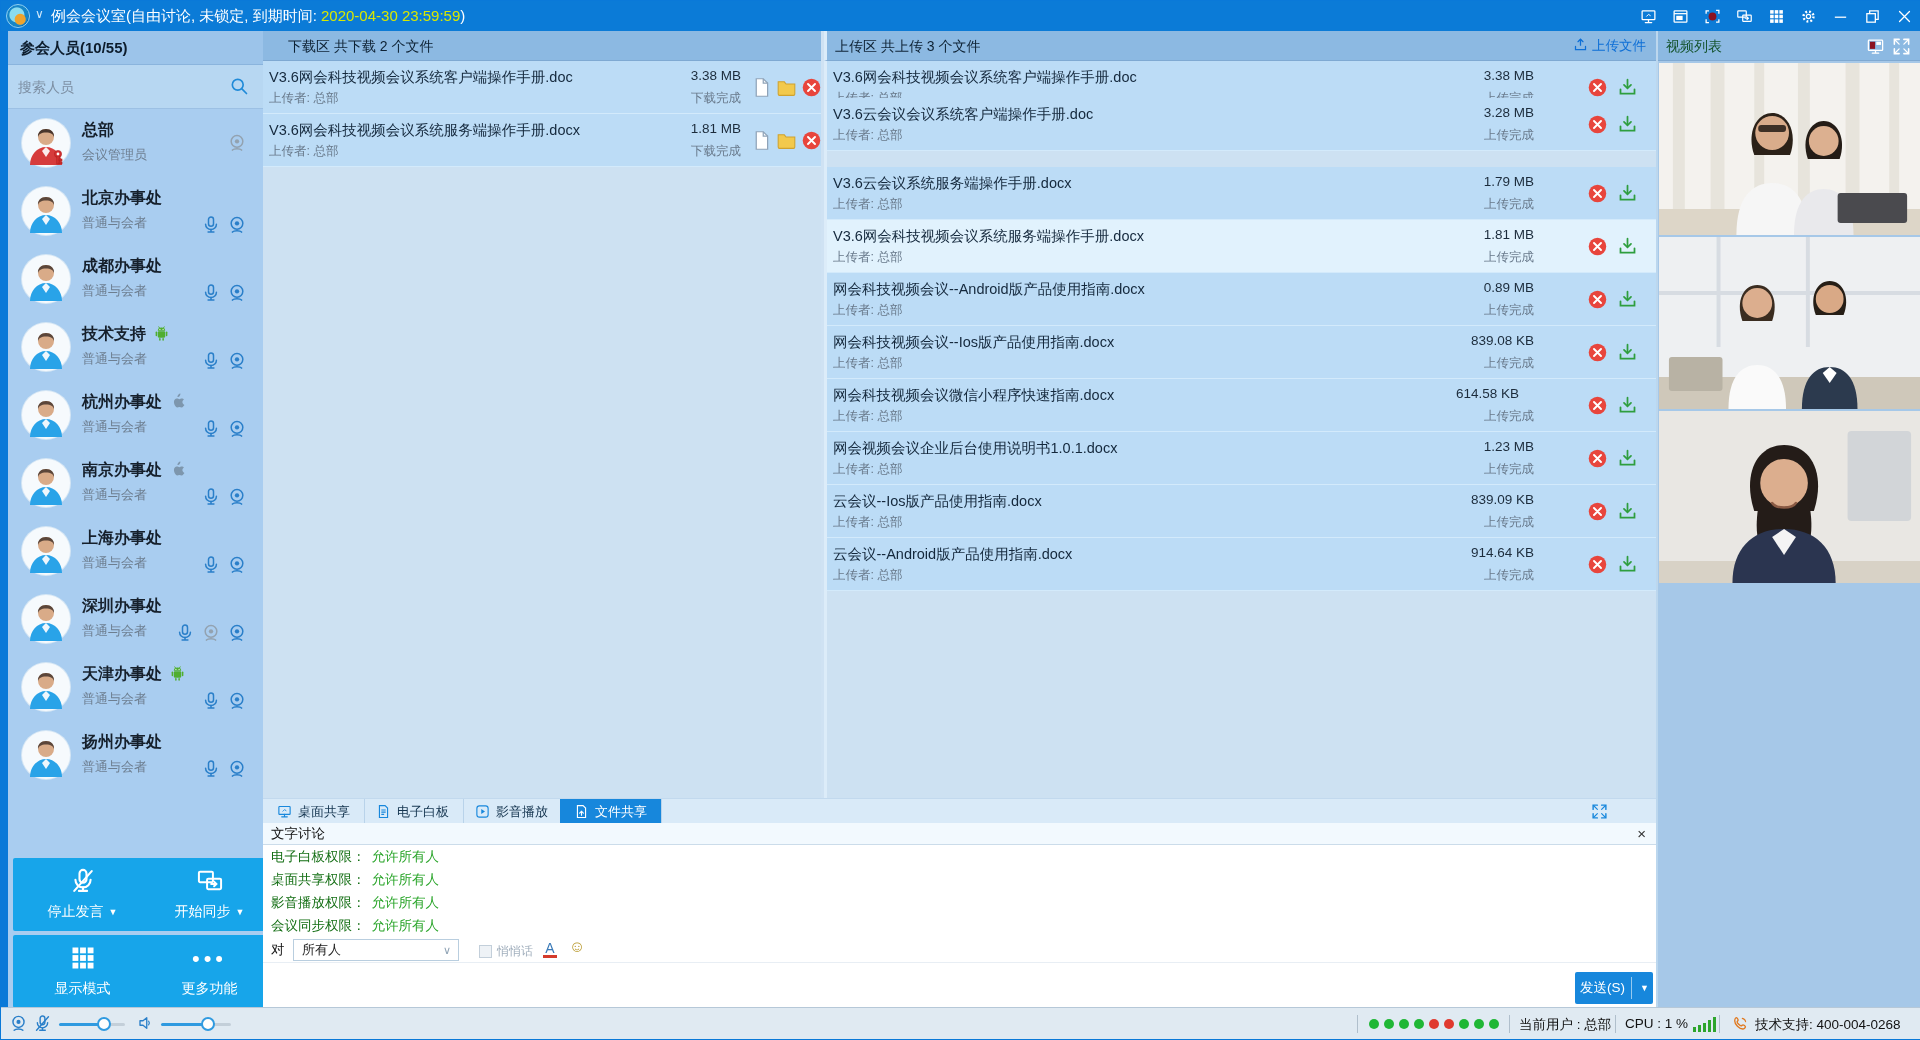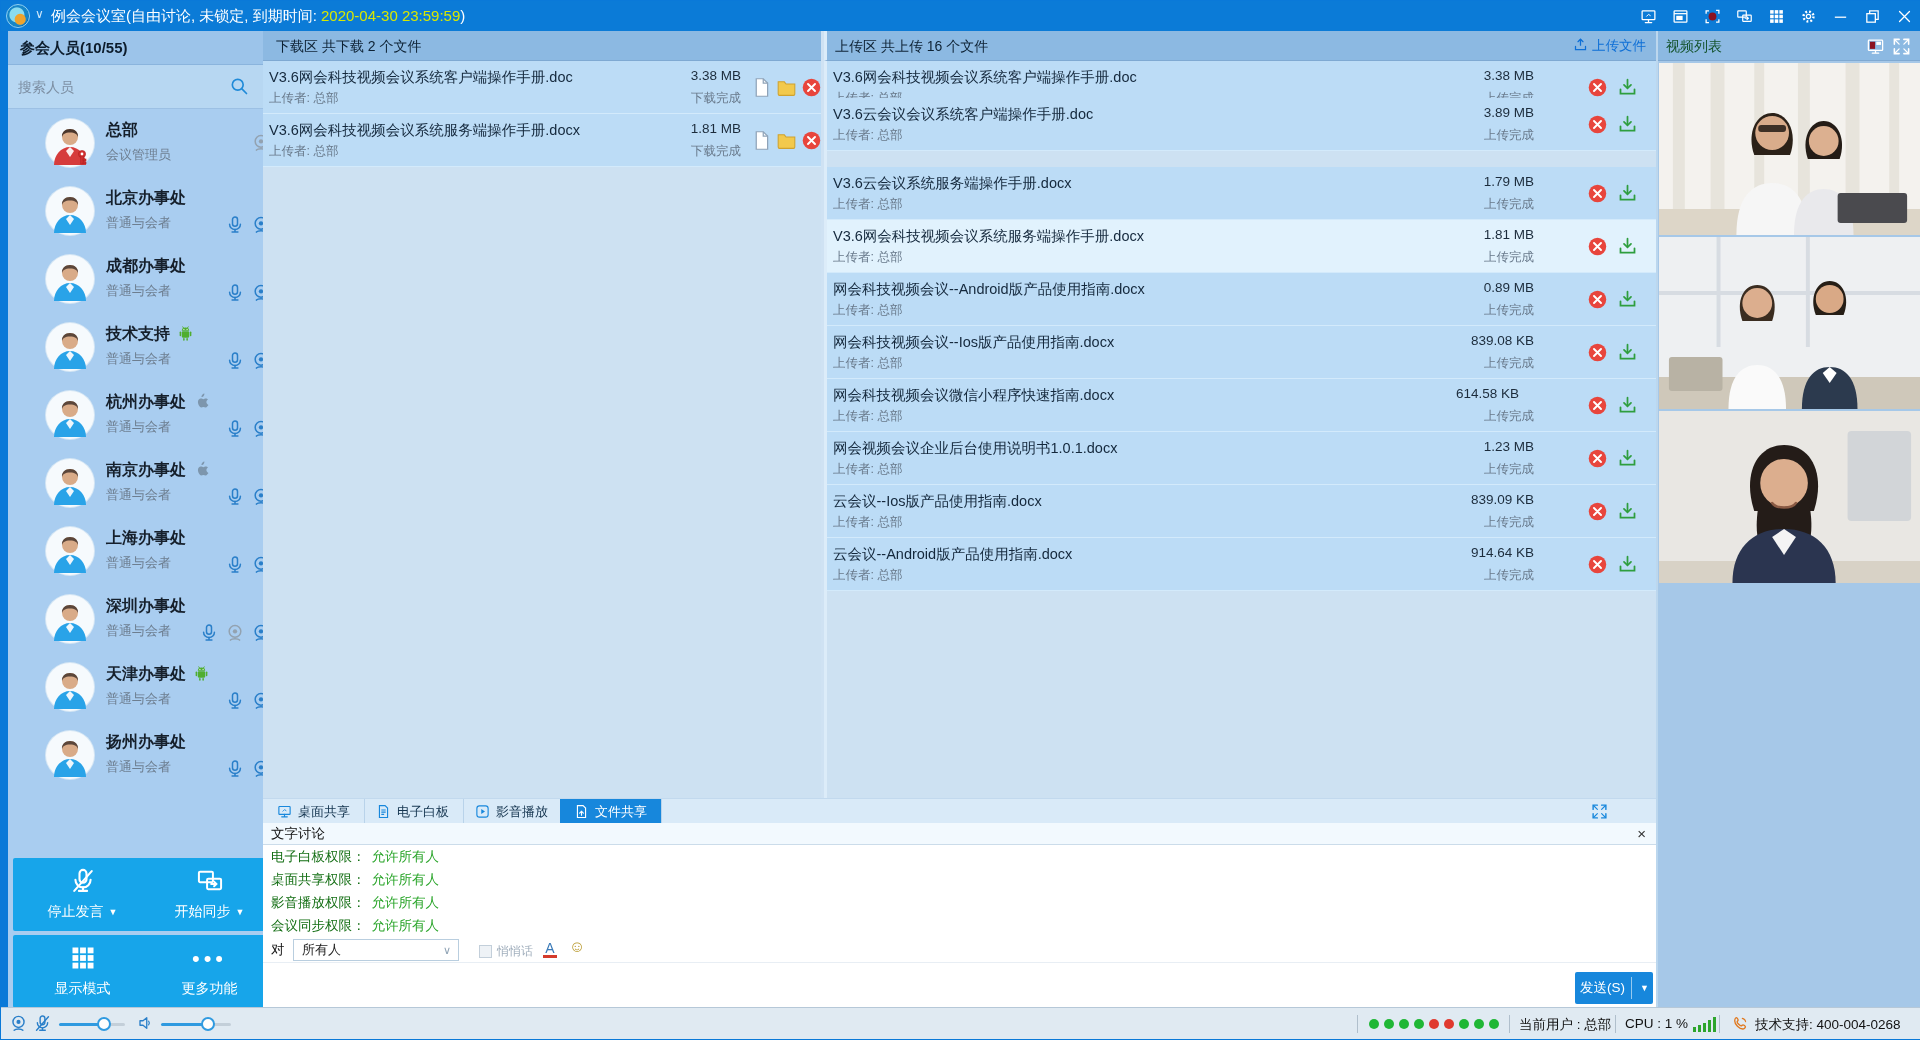--- a/index.html
+++ b/index.html
@@ -26,21 +26,21 @@
   
   .sidebar { position:absolute; left:0; top:30px; width:262px; height:978px; background:#a9cdf0; border-left:7px solid #0a79d8; }
   .sb-head { position:absolute; left:0; top:0; width:100%; height:34px; background:#9cc4ea; border-bottom:1px solid #8ab4dd;
              font-size:15px; font-weight:bold; color:#0c1c2c; line-height:34px; padding-left:12px; }
   .sb-search { position:absolute; left:0; top:34px; width:100%; height:44px; background:#b7d7f2; border-bottom:1px solid #9cc0e4; }
   .sb-search input { position:absolute; left:10px; top:8px; width:210px; height:28px; border:0; background:transparent;
                      font-size:14px; color:#334; outline:none; }
   .sb-search input::placeholder { color:#7d8fa3; }
   .sb-search .mag { position:absolute; right:14px; top:11px; width:20px; height:20px; color:#1f8ad8; }
   .plist { position:absolute; left:0; top:78px; width:255px; height:690px; }
-  .prow { position:absolute; left:0; width:100%; height:68px;margin-left:24px; }
+  .prow { position:absolute; left:0; width:100%; height:68px; }
   .avatar { position:absolute; left:14px; top:10px; width:48px; height:48px; border-radius:50%; background:#f6fafd;
             box-shadow:0 0 0 1px #d5e6f4; overflow:visible; }
   .avatar svg { position:absolute; left:5px; top:6px; width:38px; height:40px; }
   .pname { position:absolute; left:74px; top:11px; font-size:16px; font-weight:bold; color:#16202c; white-space:nowrap; }
   .pname .plat { width:19px; height:19px; vertical-align:-4px; margin-left:6px; }
   .prole { position:absolute; left:74px; top:37px; font-size:13px; color:#6d7e90; }
   .prow .dev { position:absolute; top:38px; width:20px; height:20px; color:#2a7fc9; }
   .dev.grey { color:#93a2b0; }
   .dev.d1 { right:16px; } .dev.d2 { right:42px; } .dev.d3 { right:68px; }
   .dev.center { top:24px; }
@@ -579,21 +579,21 @@
     </div>
     <div class="bigbtn" style="left:132px; top:904px;">
       <div class="bicon" style="align-items:center; font-size:22px; letter-spacing:4px;">
           <span style="line-height:26px;">•••</span>
         </div>
       <div class="blabel"><span>更多功能</span></div>
     </div>
   </div>
 
   <div class="paneband" style="left:262px; width:558px;">
-    <span class="ph" style="margin-left:13px;">下载区 共下载 2 个文件</span>
+    <span class="ph" style="margin-left:25px;">下载区 共下载 2 个文件</span>
   </div>
   <div class="filepane" style="left:262px; width:558px; height:737px; background:#cde1f2;">
     <div class="frow" style="top:0">
       <div class="fname">V3.6网会科技视频会议系统客户端操作手册.doc</div>
       <div class="fup">上传者: 总部</div>
       <div class="fsize" style="left:388px;">3.38 MB</div>
       <div class="fstat" style="left:388px;">下载完成</div>
       <svg class="fico" style="left:488px;">
           <use href="#i-page"></use>
         </svg>
@@ -615,21 +615,21 @@
       <svg class="fico" style="left:513px;">
           <use href="#i-folder"></use>
         </svg>
       <svg class="fico" style="left:538px;">
           <use href="#i-xcircle"></use>
         </svg>
     </div>
   </div>
 
   <div class="paneband" style="left:823px; width:832px; border-left:3px solid #dcecf9;">
-    <span class="ph" style="margin-left:8px;">上传区 共上传 16 个文件</span>
+    <span class="ph" style="margin-left:8px;">上传区 共上传 3 个文件</span>
     <span style="position:absolute; right:10px; top:0; line-height:30px; font-size:13.5px; color:#0e6fd6; cursor:pointer;">
       <svg class="pic" style="width:15px;height:15px;color:#0e6fd6;vertical-align:-2px;margin-right:4px;">
           <use href="#i-ul"></use>
         </svg><span>上传文件</span>
     </span>
   </div>
   <div class="filepane" style="left:823px; width:832px; height:737px; background:#cde1f2; border-left:3px solid #dcecf9;">
 
     <div class="frow" style="top:0">
       <div class="fname">V3.6网会科技视频会议系统客户端操作手册.doc</div>
@@ -639,21 +639,21 @@
       <svg class="fico" style="left:760px;">
           <use href="#i-xcircle"></use>
         </svg>
       <svg class="fico" style="left:790px;">
           <use href="#i-dl"></use>
         </svg>
     </div>
     <div class="frow" style="top:37px">
       <div class="fname">V3.6云会议会议系统客户端操作手册.doc</div>
       <div class="fup">上传者: 总部</div>
-      <div class="fsize" style="left:617px;">3.89 MB</div>
+      <div class="fsize" style="left:617px;">3.28 MB</div>
       <div class="fstat" style="left:617px;">上传完成</div>
       <svg class="fico" style="left:760px;">
           <use href="#i-xcircle"></use>
         </svg>
       <svg class="fico" style="left:790px;">
           <use href="#i-dl"></use>
         </svg>
     </div>
     <div class="frow" style="top:106px">
       <div class="fname">V3.6云会议系统服务端操作手册.docx</div>

